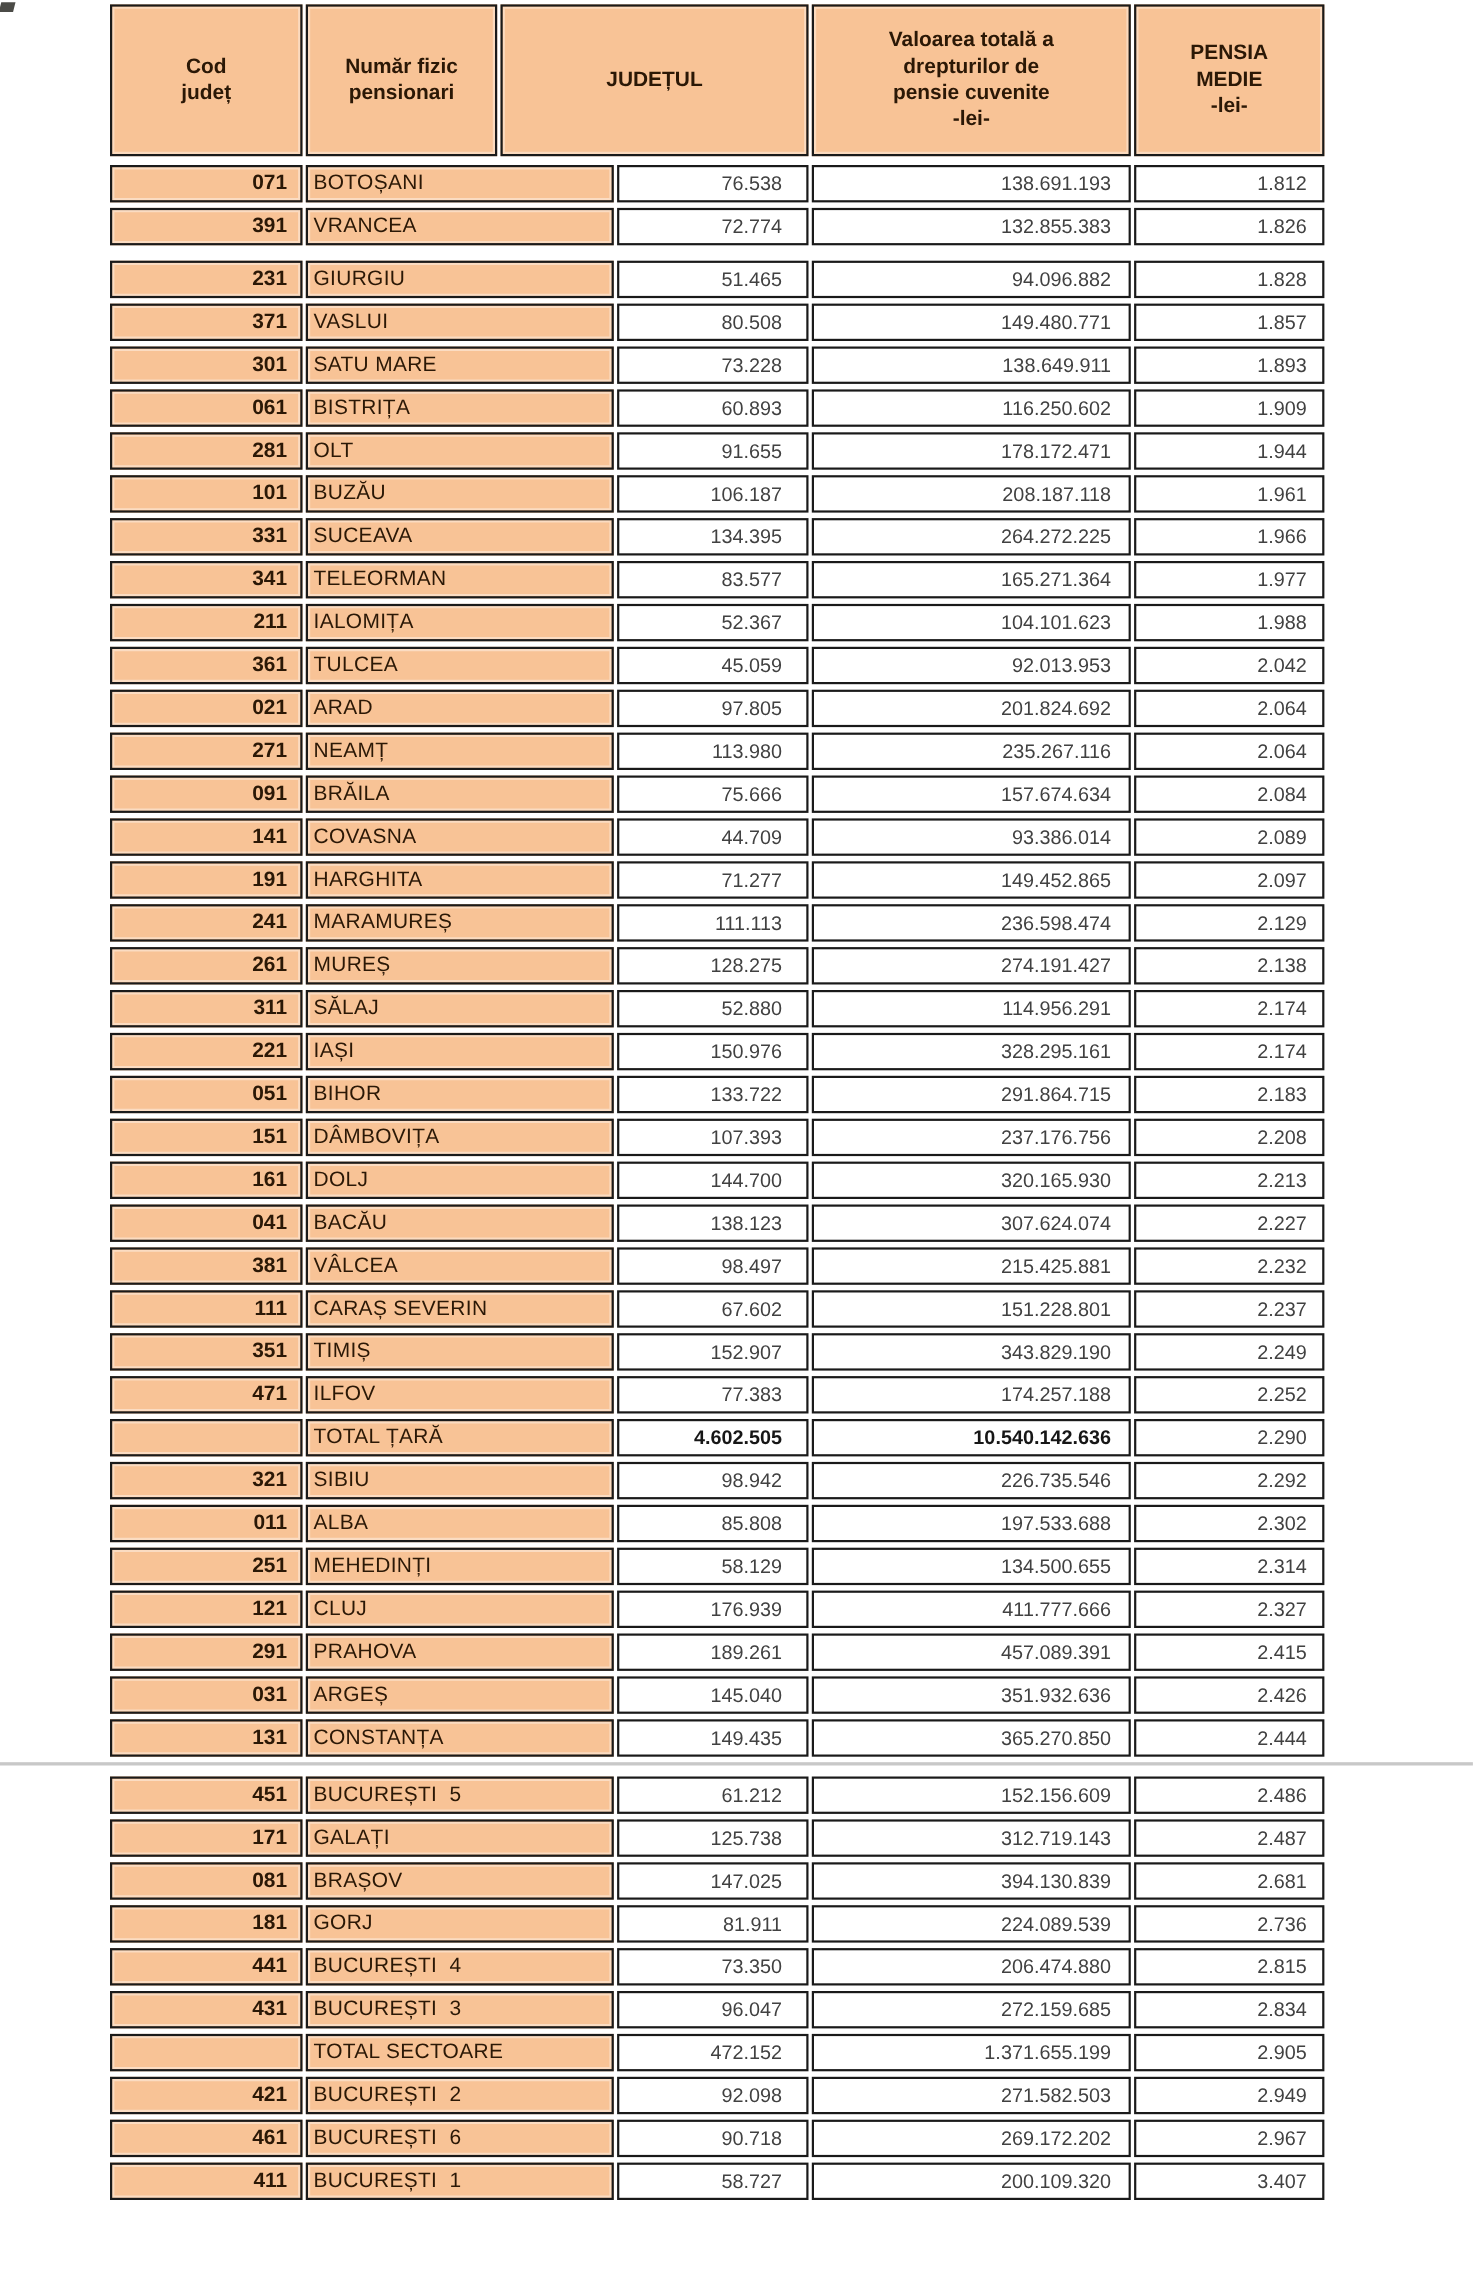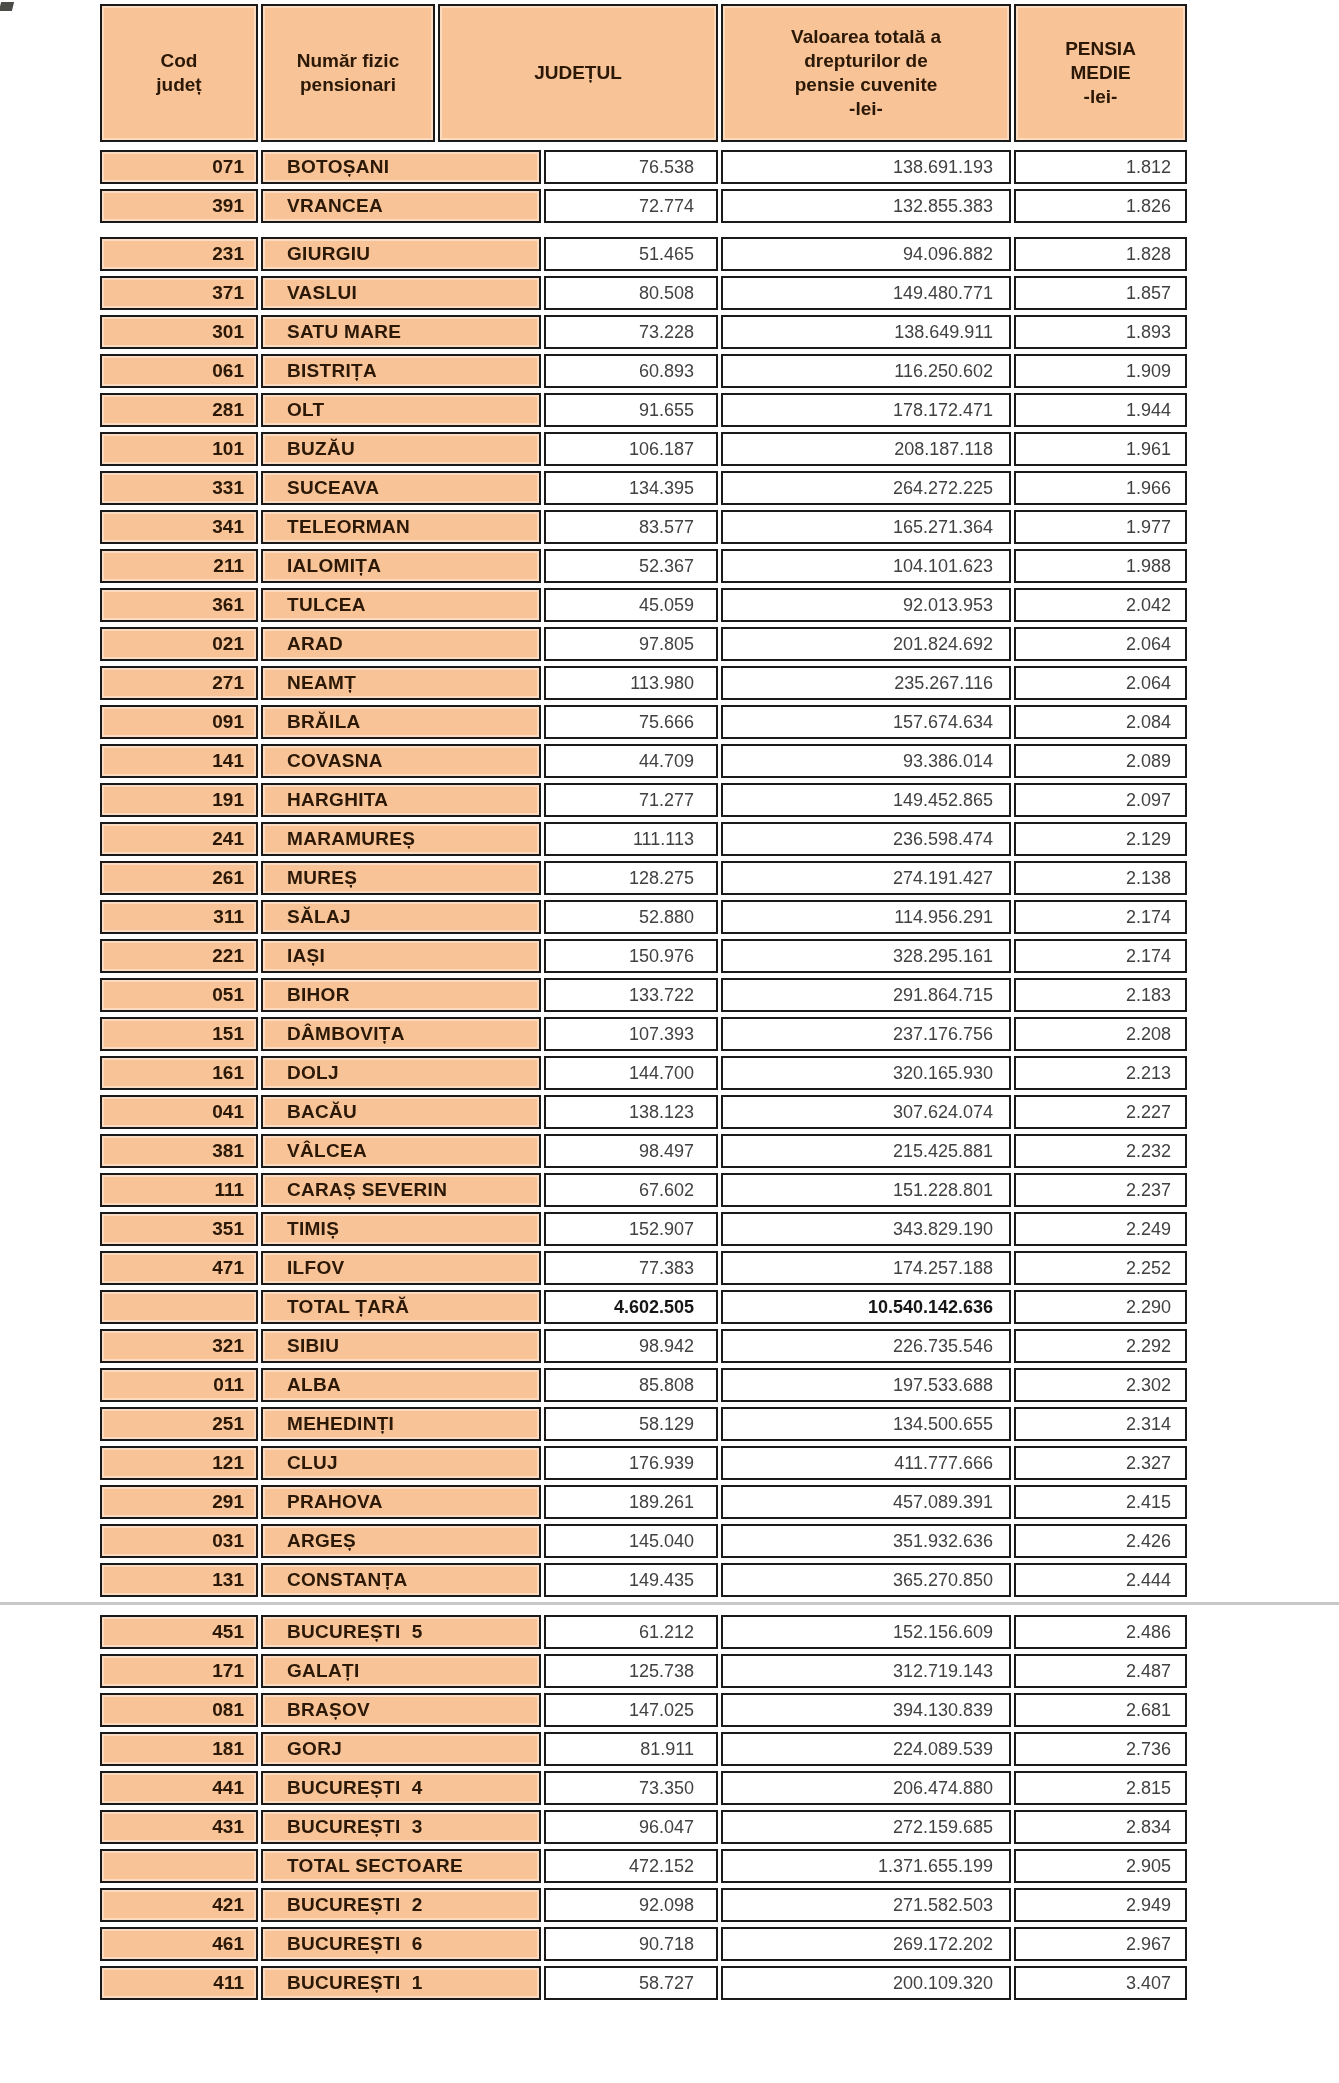--- a/index.html
+++ b/index.html
@@ -20,21 +20,21 @@
   .row{display:flex;gap:3px;margin-bottom:5px;}
   .row.extra-gap{margin-bottom:14px;}
   .cell{
     box-sizing:border-box;
     border:2px solid #1a1a1a;
     height:34px;
     display:flex;align-items:center;
     font-size:19px;
     overflow:hidden;
   }
-  .c1{width:158px;}
+  .c1{width:175px;}
   .c2{width:280px;}
   .c3{width:174px;}
   .c4{width:290px;}
   .c5{width:173px;}
   .header-row .cell{
     height:138px;
     background:#F8C396;
     justify-content:center;
     text-align:center;
     font-weight:bold;
@@ -48,22 +48,22 @@
     background:#F8C396;
     box-shadow:inset 0 0 0 2px rgba(255,255,255,0.42);
   }
   .code{
     justify-content:flex-end;
     padding-right:12px;
     font-weight:bold;
     color:#2b1806;
   }
   .name{
-    padding-left:24px;
-    font-weight:bold;
+    padding-left:5px;
+    font-weight:normal;
     color:#2b1806;
     white-space:pre;
     letter-spacing:0.3px;
   }
   .val{
     justify-content:flex-end;
     background:#ffffff;
     color:#414141;
     font-size:18px;
   }

